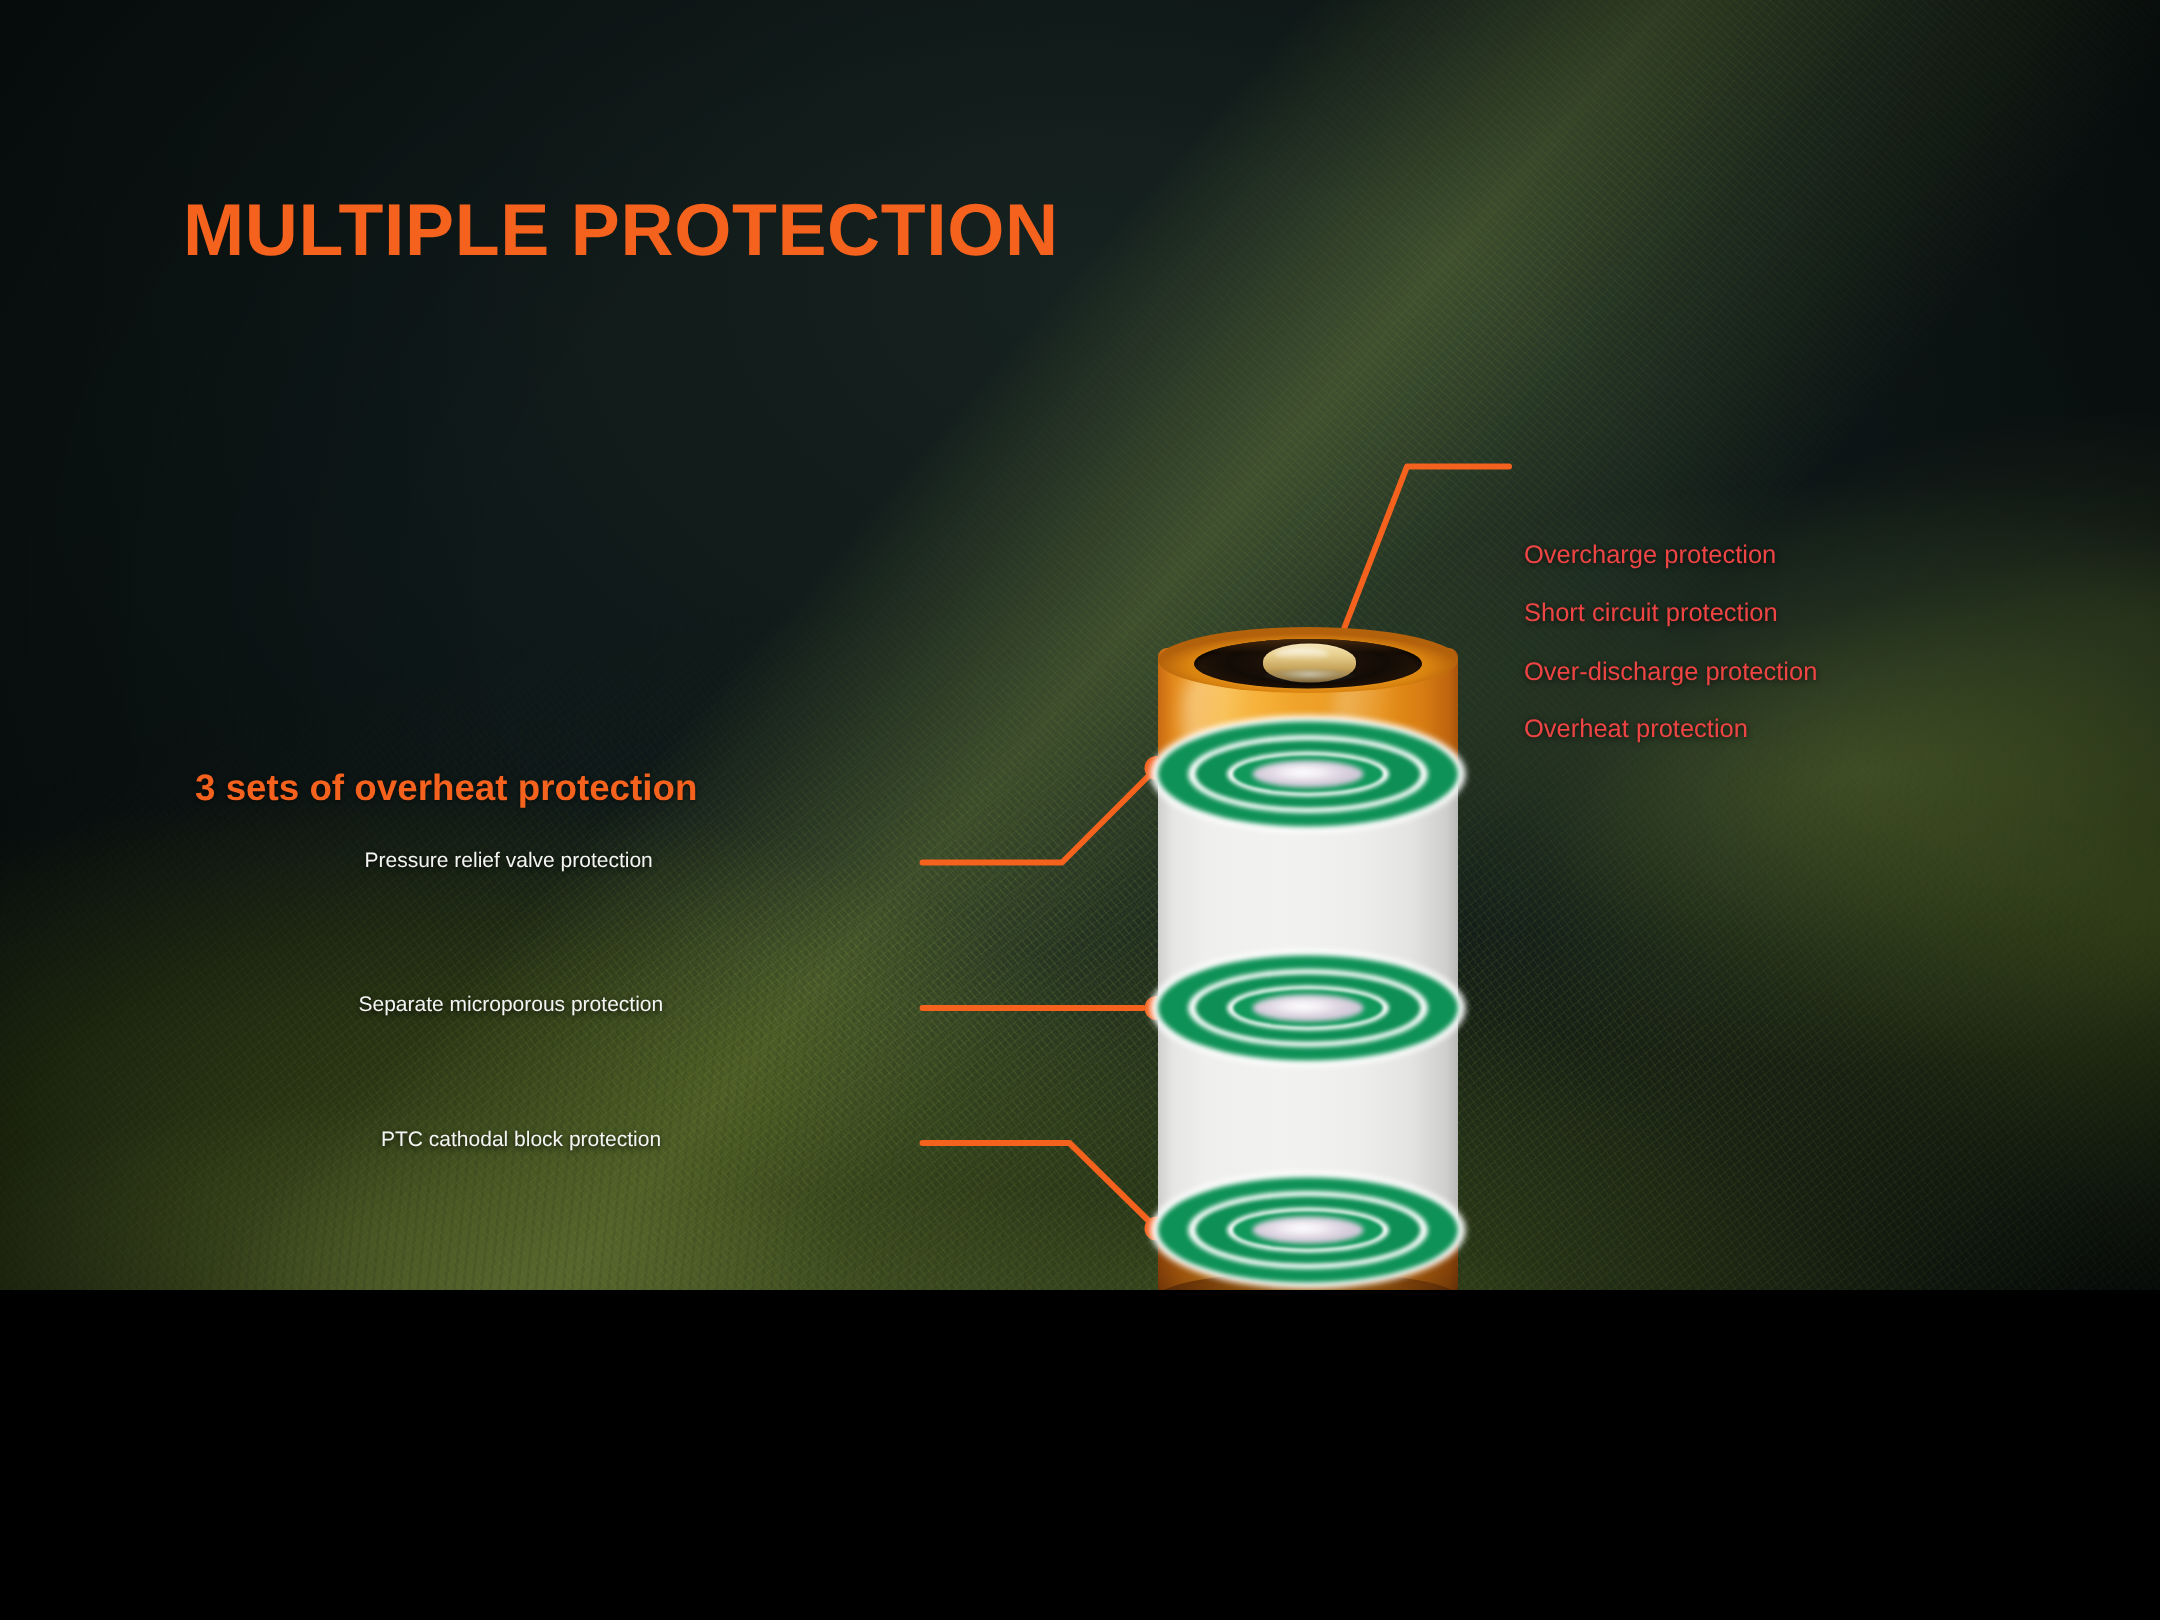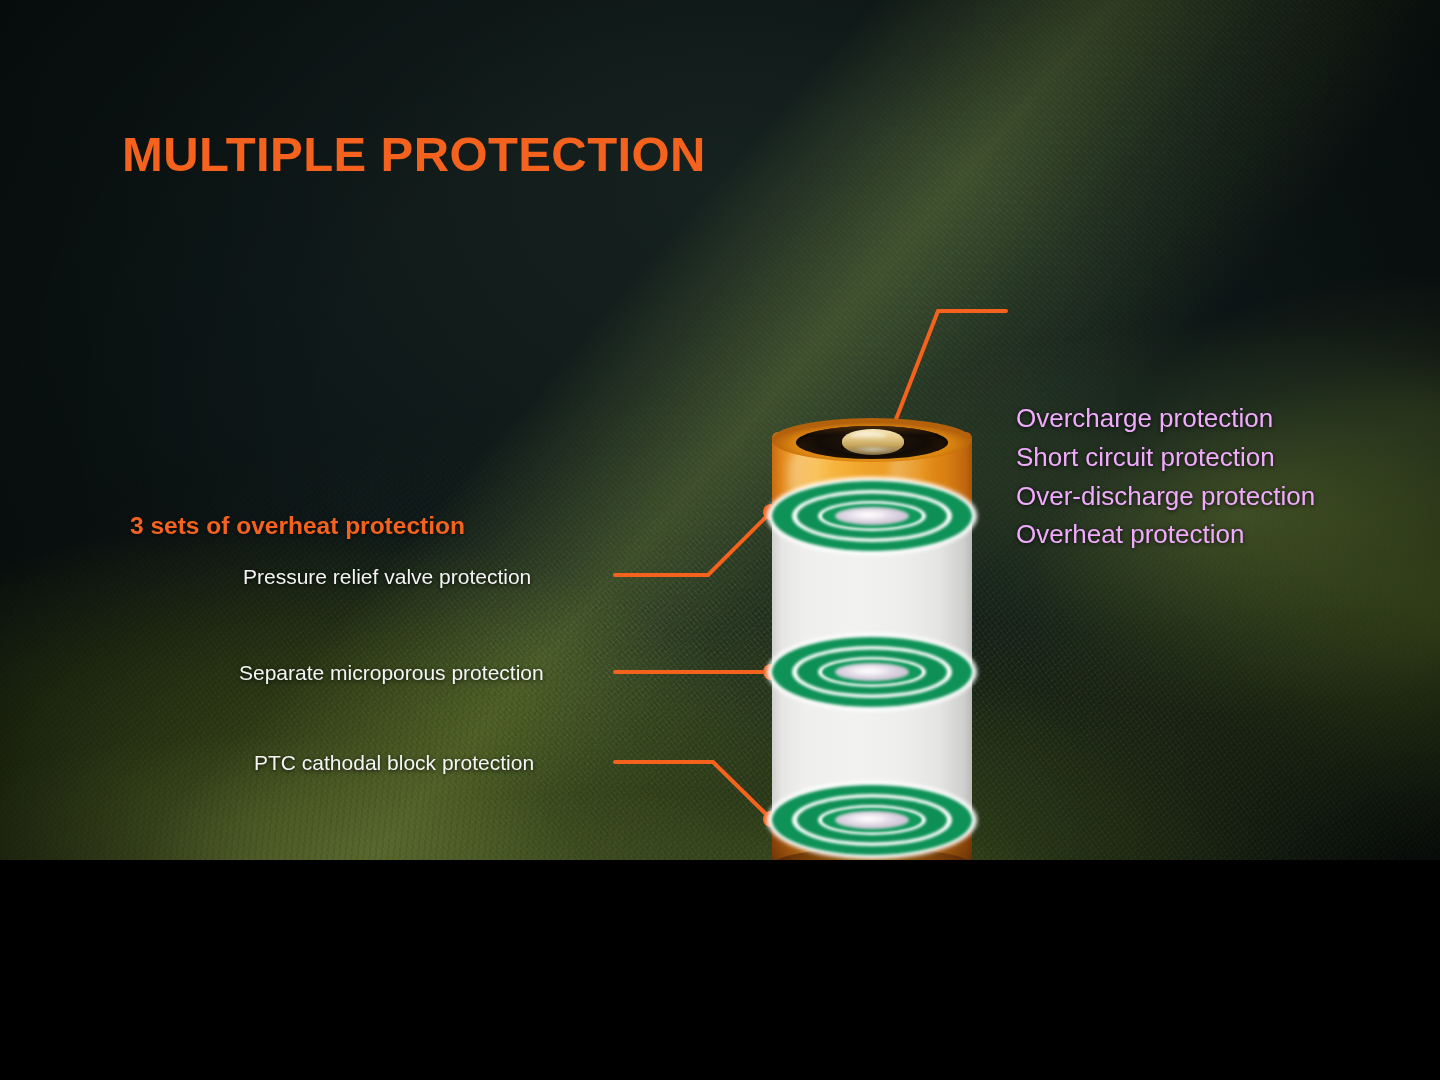--- a/index.html
+++ b/index.html
@@ -97,35 +97,34 @@
 
   .anode-head {
     position:absolute; left:1014px; top:255px;
     width:310px;
     font-size:24.5px; font-weight:bold; line-height:1.33;
     color:#F4621E;
     text-shadow:0 1px 3px rgba(0,0,0,.6);
   }
   .anode-list {
     position:absolute; left:1016px; top:351px;
-    font-size:26px; line-height:38.8px; color:#f0abfc;
+    font-size:17px; line-height:38.8px; color:#ef4444;
     white-space:nowrap;
     text-shadow:0 1px 4px rgba(0,0,0,.8);
-    margin-top:48px;
   }
 
   .heat-head {
     position:absolute; left:130px; top:512px;
     font-size:24.5px; font-weight:bold; color:#F4621E;
     white-space:nowrap;
     text-shadow:0 1px 3px rgba(0,0,0,.6);
   }
   .heat-label {
     position:absolute;
-    font-size:21px; color:#f4f5f3; white-space:nowrap;
+    font-size:14px; color:#f4f5f3; white-space:nowrap;
     text-shadow:0 1px 4px rgba(0,0,0,.85);
     text-align:left;
   }
   .heat-1 { left:243px; top:565px; }
   .heat-2 { left:239px; top:661px; }
   .heat-3 { left:254px; top:751px; }
 
   
   .leaders { position:absolute; inset:0; pointer-events:none; }
 

